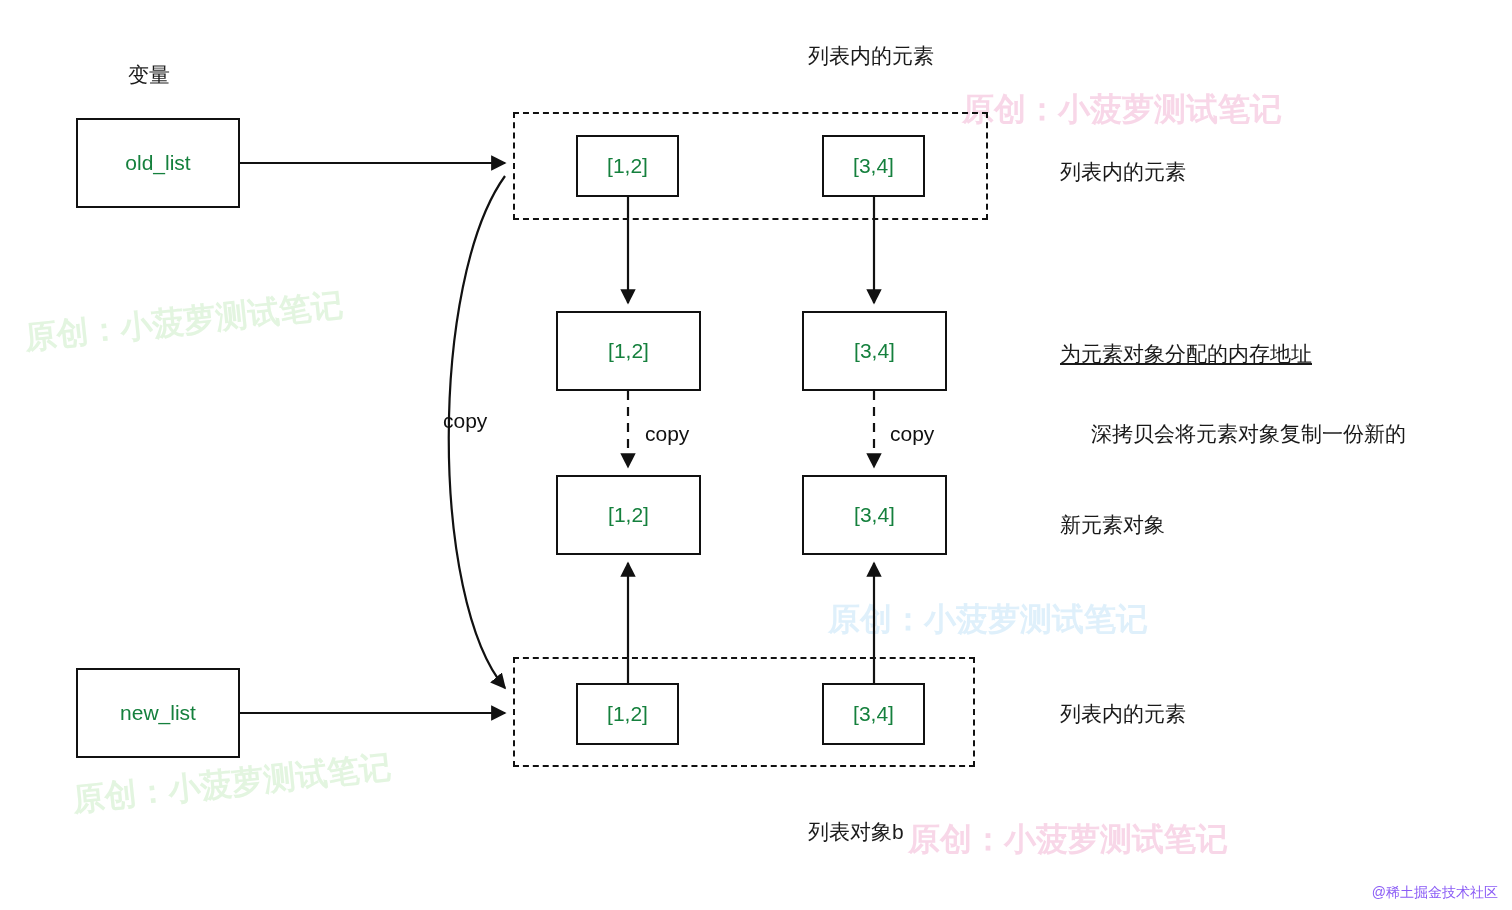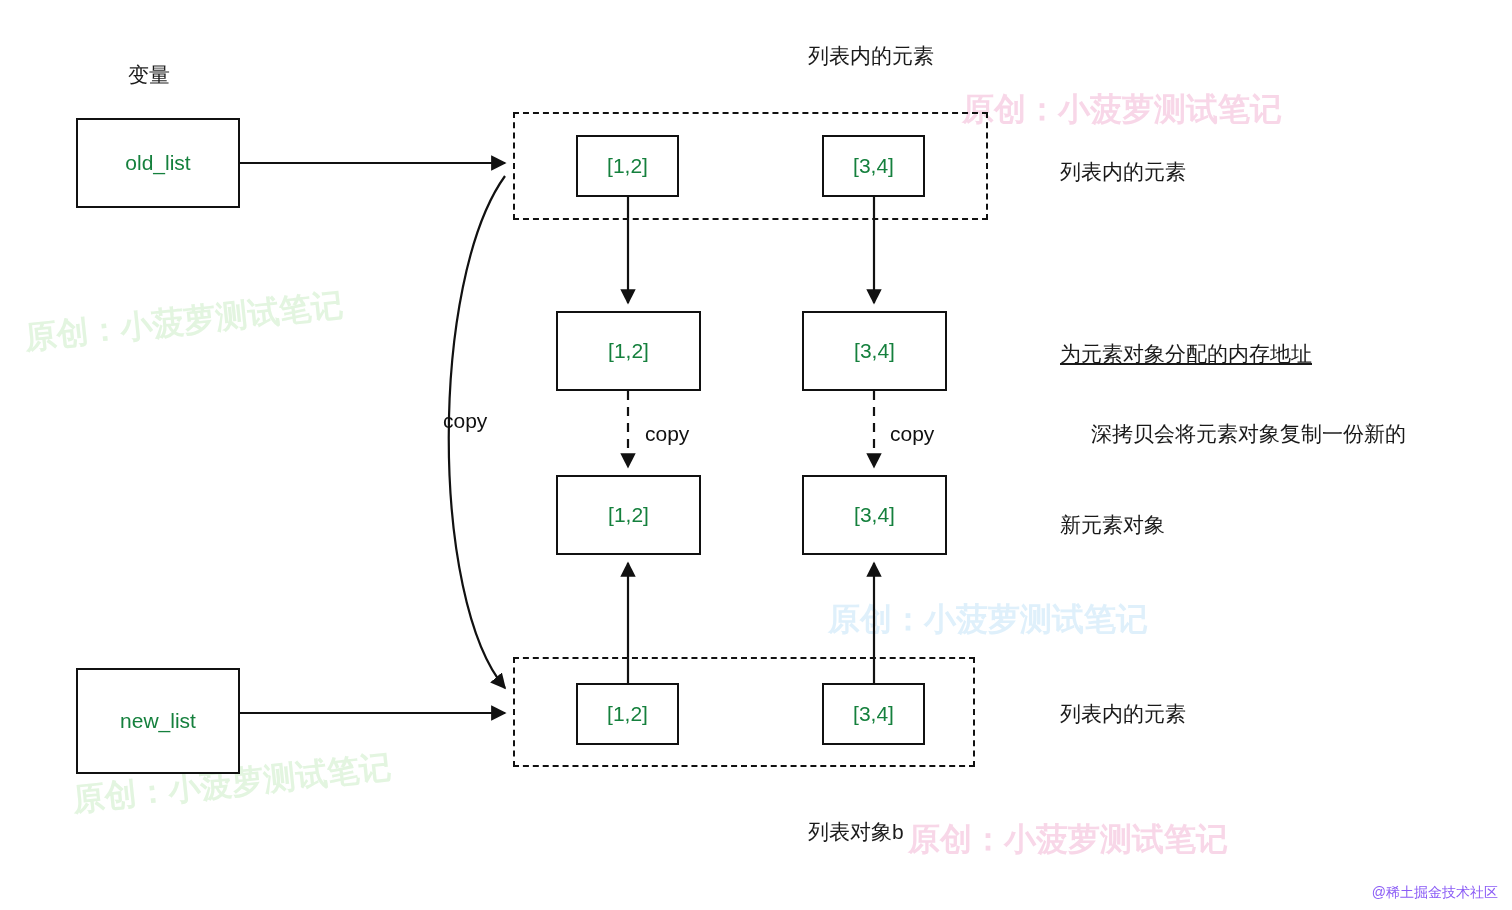--- a/index.html
+++ b/index.html
@@ -92,21 +92,21 @@
   <div class="label" style="left:128px; top:61px;text-align:right;">变量</div>
   <div class="label" style="left:808px; top:42px;">列表内的元素</div>
   <div class="label" style="left:808px; top:818px;">列表对象b</div>
 
   <div class="dashed-group" style="left:513px; top:112px; width:475px; height:108px;"></div>
   <div class="dashed-group" style="left:513px; top:657px; width:462px; height:110px;"></div>
 
   <div class="box" style="left:76px; top:118px; width:164px; height:90px;">
     <span>old_list</span>
   </div>
-  <div class="box" style="left:76px; top:668px; width:164px; height:106px;">
+  <div class="box" style="left:76px; top:668px; width:164px; height:90px;">
     <span>new_list</span>
   </div>
 
   <div class="box" style="left:576px; top:135px; width:103px; height:62px;">
     <span>[1,2]</span>
   </div>
   <div class="box" style="left:822px; top:135px; width:103px; height:62px;">
     <span>[3,4]</span>
   </div>
 

